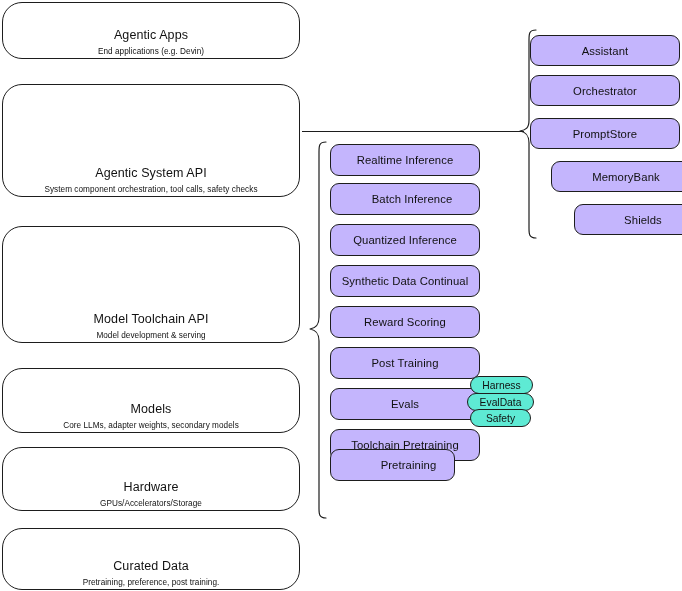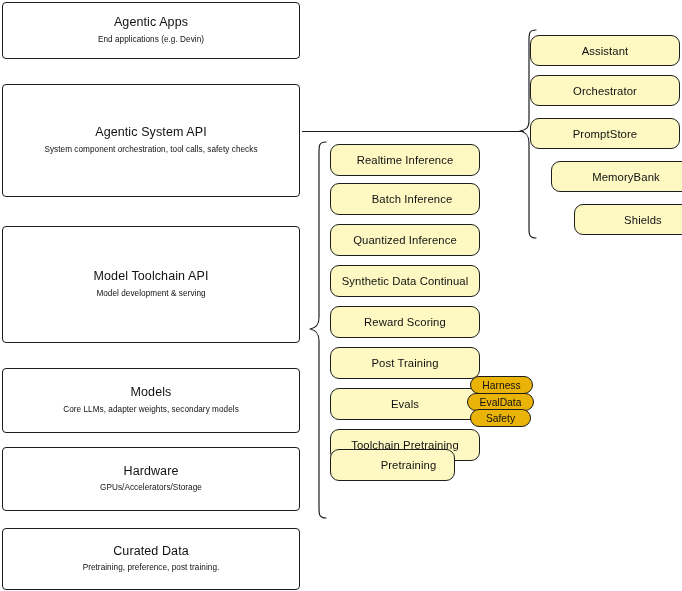--- a/index.html
+++ b/index.html
@@ -18,26 +18,26 @@
     height: 591px;
     background: #ffffff;
     overflow: hidden;
   }
 
   
   .layer {
     position: absolute;
     box-sizing: border-box;
     border: 1.2px solid #1d1d1d;
-    border-radius: 4px;
+    border-radius: 20px;
     background: #ffffff;
     display: flex;
     flex-direction: column;
     align-items: center;
-    justify-content: center;
+    justify-content: flex-end;
     text-align: center;
   }
   .layer .layer-title {
     font-size: 12.5px;
     color: #111111;
     line-height: 1.25;
     letter-spacing: .1px;
   }
   .layer .layer-sub {
     font-size: 8.2px;
@@ -46,37 +46,37 @@
     margin-top: 4px;
     letter-spacing: .05px;
   }
 
   
   .pill {
     position: absolute;
     box-sizing: border-box;
     border: 1.2px solid #1d1d1d;
     border-radius: 9px;
-    background: #fef9c3;
+    background: #c4b5fd;
     display: flex;
     align-items: center;
     justify-content: center;
     font-size: 11.3px;
     color: #111111;
     text-align: center;
     letter-spacing: .1px;
   }
 
   
   .mini-pill {
     position: absolute;
     box-sizing: border-box;
     border: 1.2px solid #1d1d1d;
     border-radius: 999px;
-    background: #eab308;
+    background: #5eead4;
     display: flex;
     align-items: center;
     justify-content: center;
     font-size: 10.3px;
     color: #111111;
     text-align: center;
     z-index: 6;
   }
 
   

